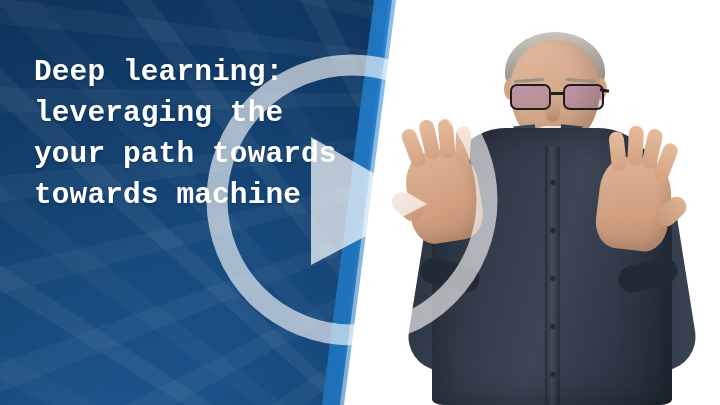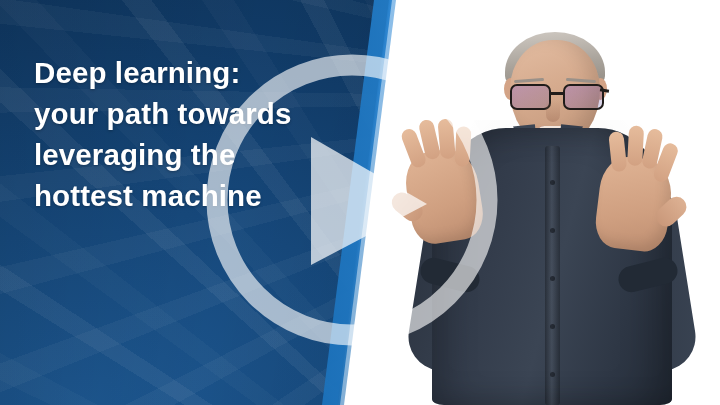--- a/index.html
+++ b/index.html
@@ -199,21 +199,21 @@
   .title{
     position:absolute;
     left:34px; top:52px; width:330px;
     color:#ffffff;
     font-size:29.5px;
     line-height:41px;
     font-weight:700;
     letter-spacing:.1px;
     text-shadow:0 1px 3px rgba(0,0,0,.28);
   }
-  .title div{white-space:nowrap;}
+  .title div{white-space:nowrap;font-family:Liberation Mono, monospace;}
 
   
   .playbtn{
     position:absolute;
     left:205px; top:53px; width:294px; height:294px;
     pointer-events:auto;
   }
   .playbtn svg{display:block;width:100%;height:100%;}
 </style>
 </head>
@@ -281,23 +281,23 @@
     <div class="bp-base"></div>
     <div class="rays"></div>
     <div class="rays2"></div>
     <div class="bp-vignette"></div>
   </div>
   <div class="accent"></div>
   <div class="accent2"></div>
 
   <div class="title">
     <div>Deep learning:</div>
+    <div>leveraging the</div>
     <div>your path towards</div>
-    <div>leveraging the</div>
-    <div>hottest machine</div>
+    <div>towards machine</div>
   </div>
 
   <div class="playbtn" role="button" aria-label="Play" title="Play">
     <svg viewBox="0 0 294 294" xmlns="http://www.w3.org/2000/svg">
       <circle cx="147" cy="147" r="135" fill="none" stroke="rgba(255,255,255,0.62)" stroke-width="21"></circle>
       <polygon points="106,84 106,212 222,151" fill="rgba(255,255,255,0.70)"></polygon>
     </svg>
   </div>
 
 </div>

